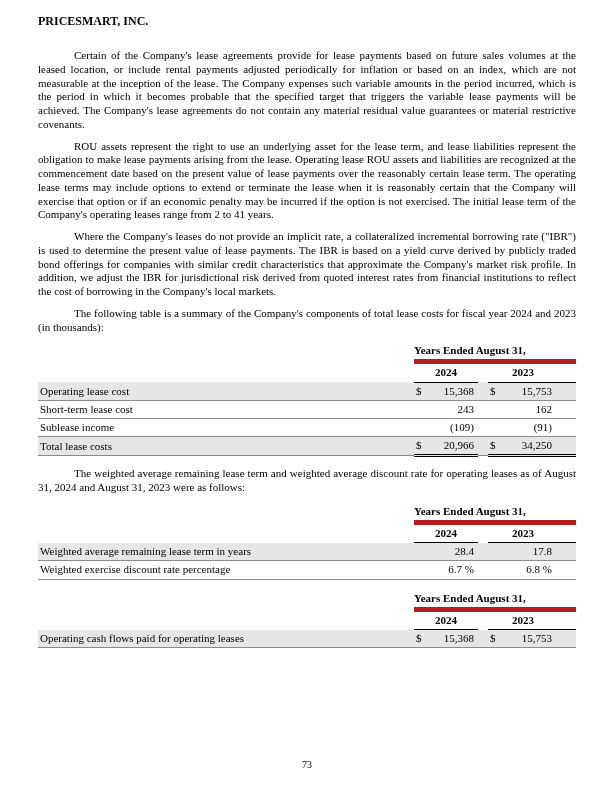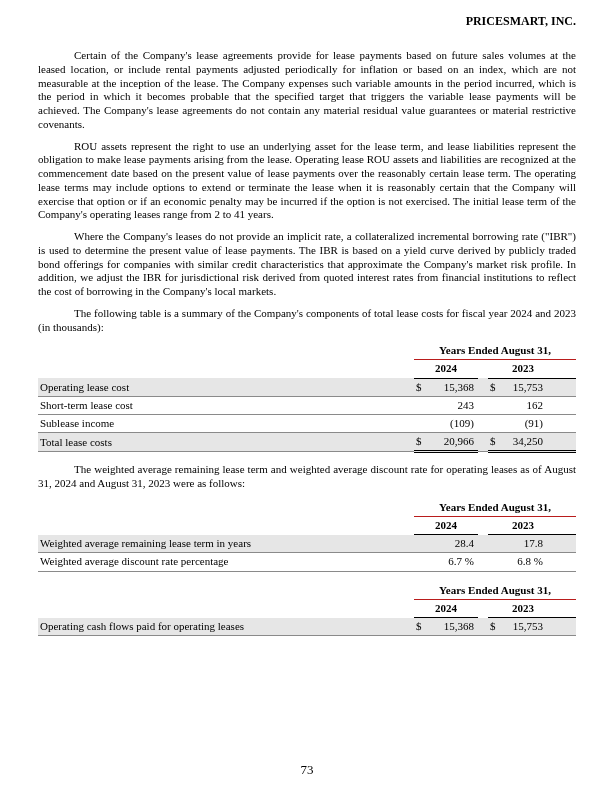--- a/index.html
+++ b/index.html
@@ -9,21 +9,21 @@
     width: 614px;
     height: 800px;
     background: #ffffff;
     color: #000000;
     font-family: "Liberation Serif", "DejaVu Serif", serif;
     font-size: 11px;
     padding: 14px 38px 0 38px;
     overflow: hidden;
   }
   .doc-header {
-    text-align: right;
+    text-align: left;
     font-weight: bold;
     font-size: 12px;
     line-height: 1.25;
     margin-bottom: 20px;
   }
   p.body-para {
     text-align: justify;
     text-indent: 36px;
     line-height: 1.25;
     margin-bottom: 8px;
@@ -38,48 +38,48 @@
   col.c-val1 { width: 48px; }
   col.c-gap  { width: 10px; }
   col.c-val2 { width: 72px; }
   .fin-table td {
     font-size: 11px;
     padding: 2px 0;
     vertical-align: bottom;
     line-height: 1.2;
   }
   .fin-table .period-head {
-    text-align: center;
+    text-align: left;
     font-weight: bold;
-    border-bottom: 1px solid #b91c1c;
+    border-bottom: 5px solid #b91c1c;
     padding-bottom: 2px;
   }
   .fin-table .year-head {
     text-align: center;
     font-weight: bold;
     border-bottom: 1px solid #000;
   }
   .fin-table .year-head.yh2 { padding-right: 18px; }
   .fin-table tbody tr td { border-bottom: 1px solid #8a8a8a; }
   .fin-table tr.shaded { background: #e6e6e6; }
   .fin-table td.lbl { text-align: left; padding-left: 2px; }
   .fin-table td.sym { text-align: left; padding-left: 2px; }
   .fin-table td.val { text-align: right; }
   .fin-table td.val.v1 { padding-right: 4px; }
-  .fin-table td.val.v2 { padding-right: 33px; }
+  .fin-table td.val.v2 { padding-right: 24px; }
   .fin-table tr.total td { border-top: 1px solid #0f172a; }
   .fin-table tr.total td.sym,
   .fin-table tr.total td.val { border-bottom: 3px double #000; }
   .page-number {
     position: absolute;
-    bottom: 22px;
+    bottom: 30px;
     left: 0;
     right: 0;
     text-align: center;
-    font-size: 13px;
+    font-size: 10px;
   }
 </style>
 </head>
 <body>
 
 <div class="page">
 
   <div class="doc-header">
     <div>PRICESMART, INC.</div>
   </div>
@@ -172,21 +172,21 @@
     <tbody>
       <tr class="shaded">
         <td class="lbl">Weighted average remaining lease term in years</td>
         <td class="sym"></td>
         <td class="val v1">28.4</td>
         <td></td>
         <td class="sym"></td>
         <td class="val v2">17.8</td>
       </tr>
       <tr>
-        <td class="lbl">Weighted average discount rate percentage</td>
+        <td class="lbl">Weighted exercise discount rate percentage</td>
         <td class="sym"></td>
         <td class="val v1">6.7 %</td>
         <td></td>
         <td class="sym"></td>
         <td class="val v2">6.8 %</td>
       </tr>
     </tbody>
   </table>
 
 

